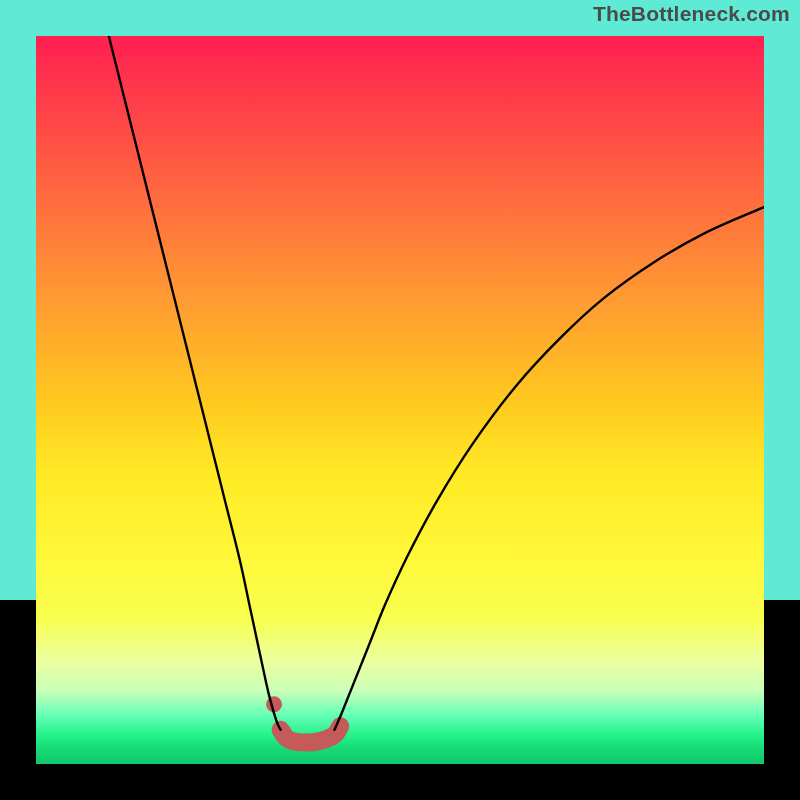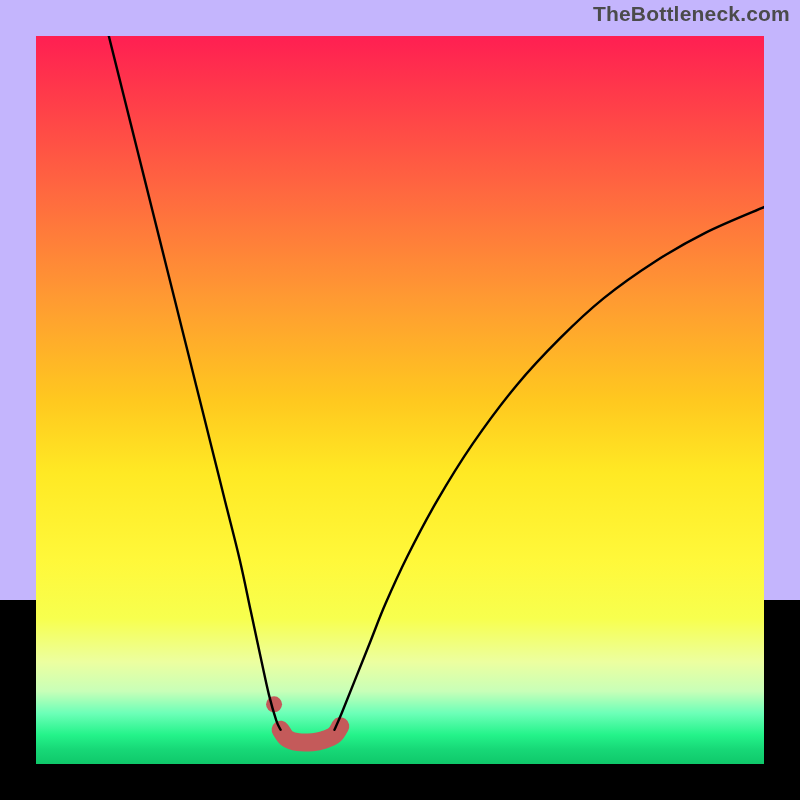--- a/index.html
+++ b/index.html
@@ -10,21 +10,21 @@
     background: #000;
     overflow: hidden;
     font-family: Arial, Helvetica, sans-serif;
   }
   .frame {
     position: absolute;
     top: 0;
     left: 0;
     width: 800px;
     height: 600px;
-    background: #c4b5fd;
+    background: #5eead4;
   }
   .plot {
     position: absolute;
     top: 36px;
     left: 36px;
     width: 728px;
     height: 728px;
     overflow: hidden;
   }
   .gradient {

